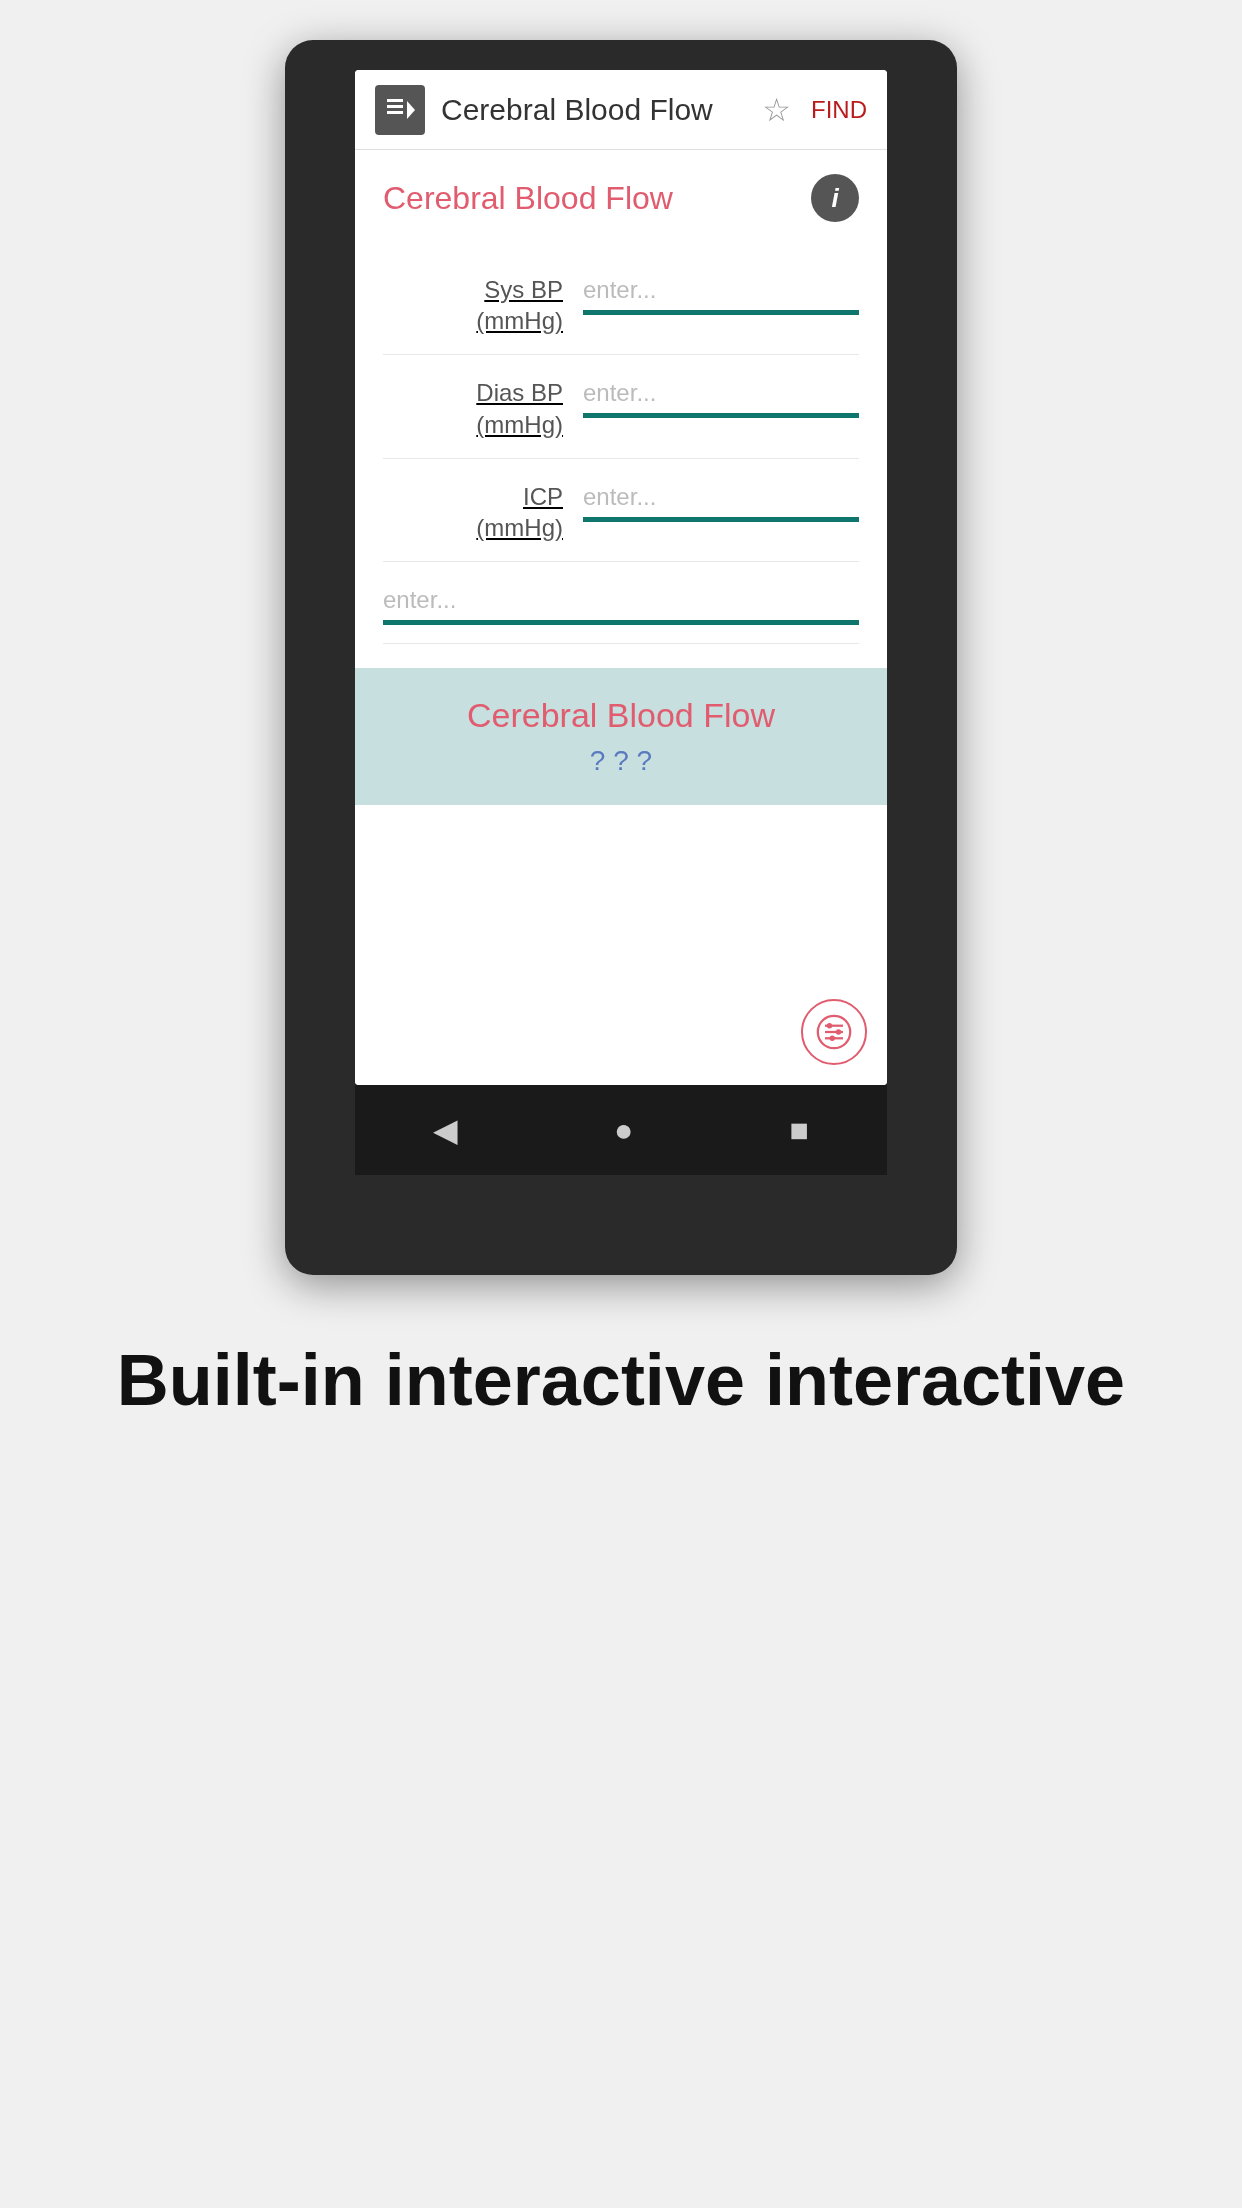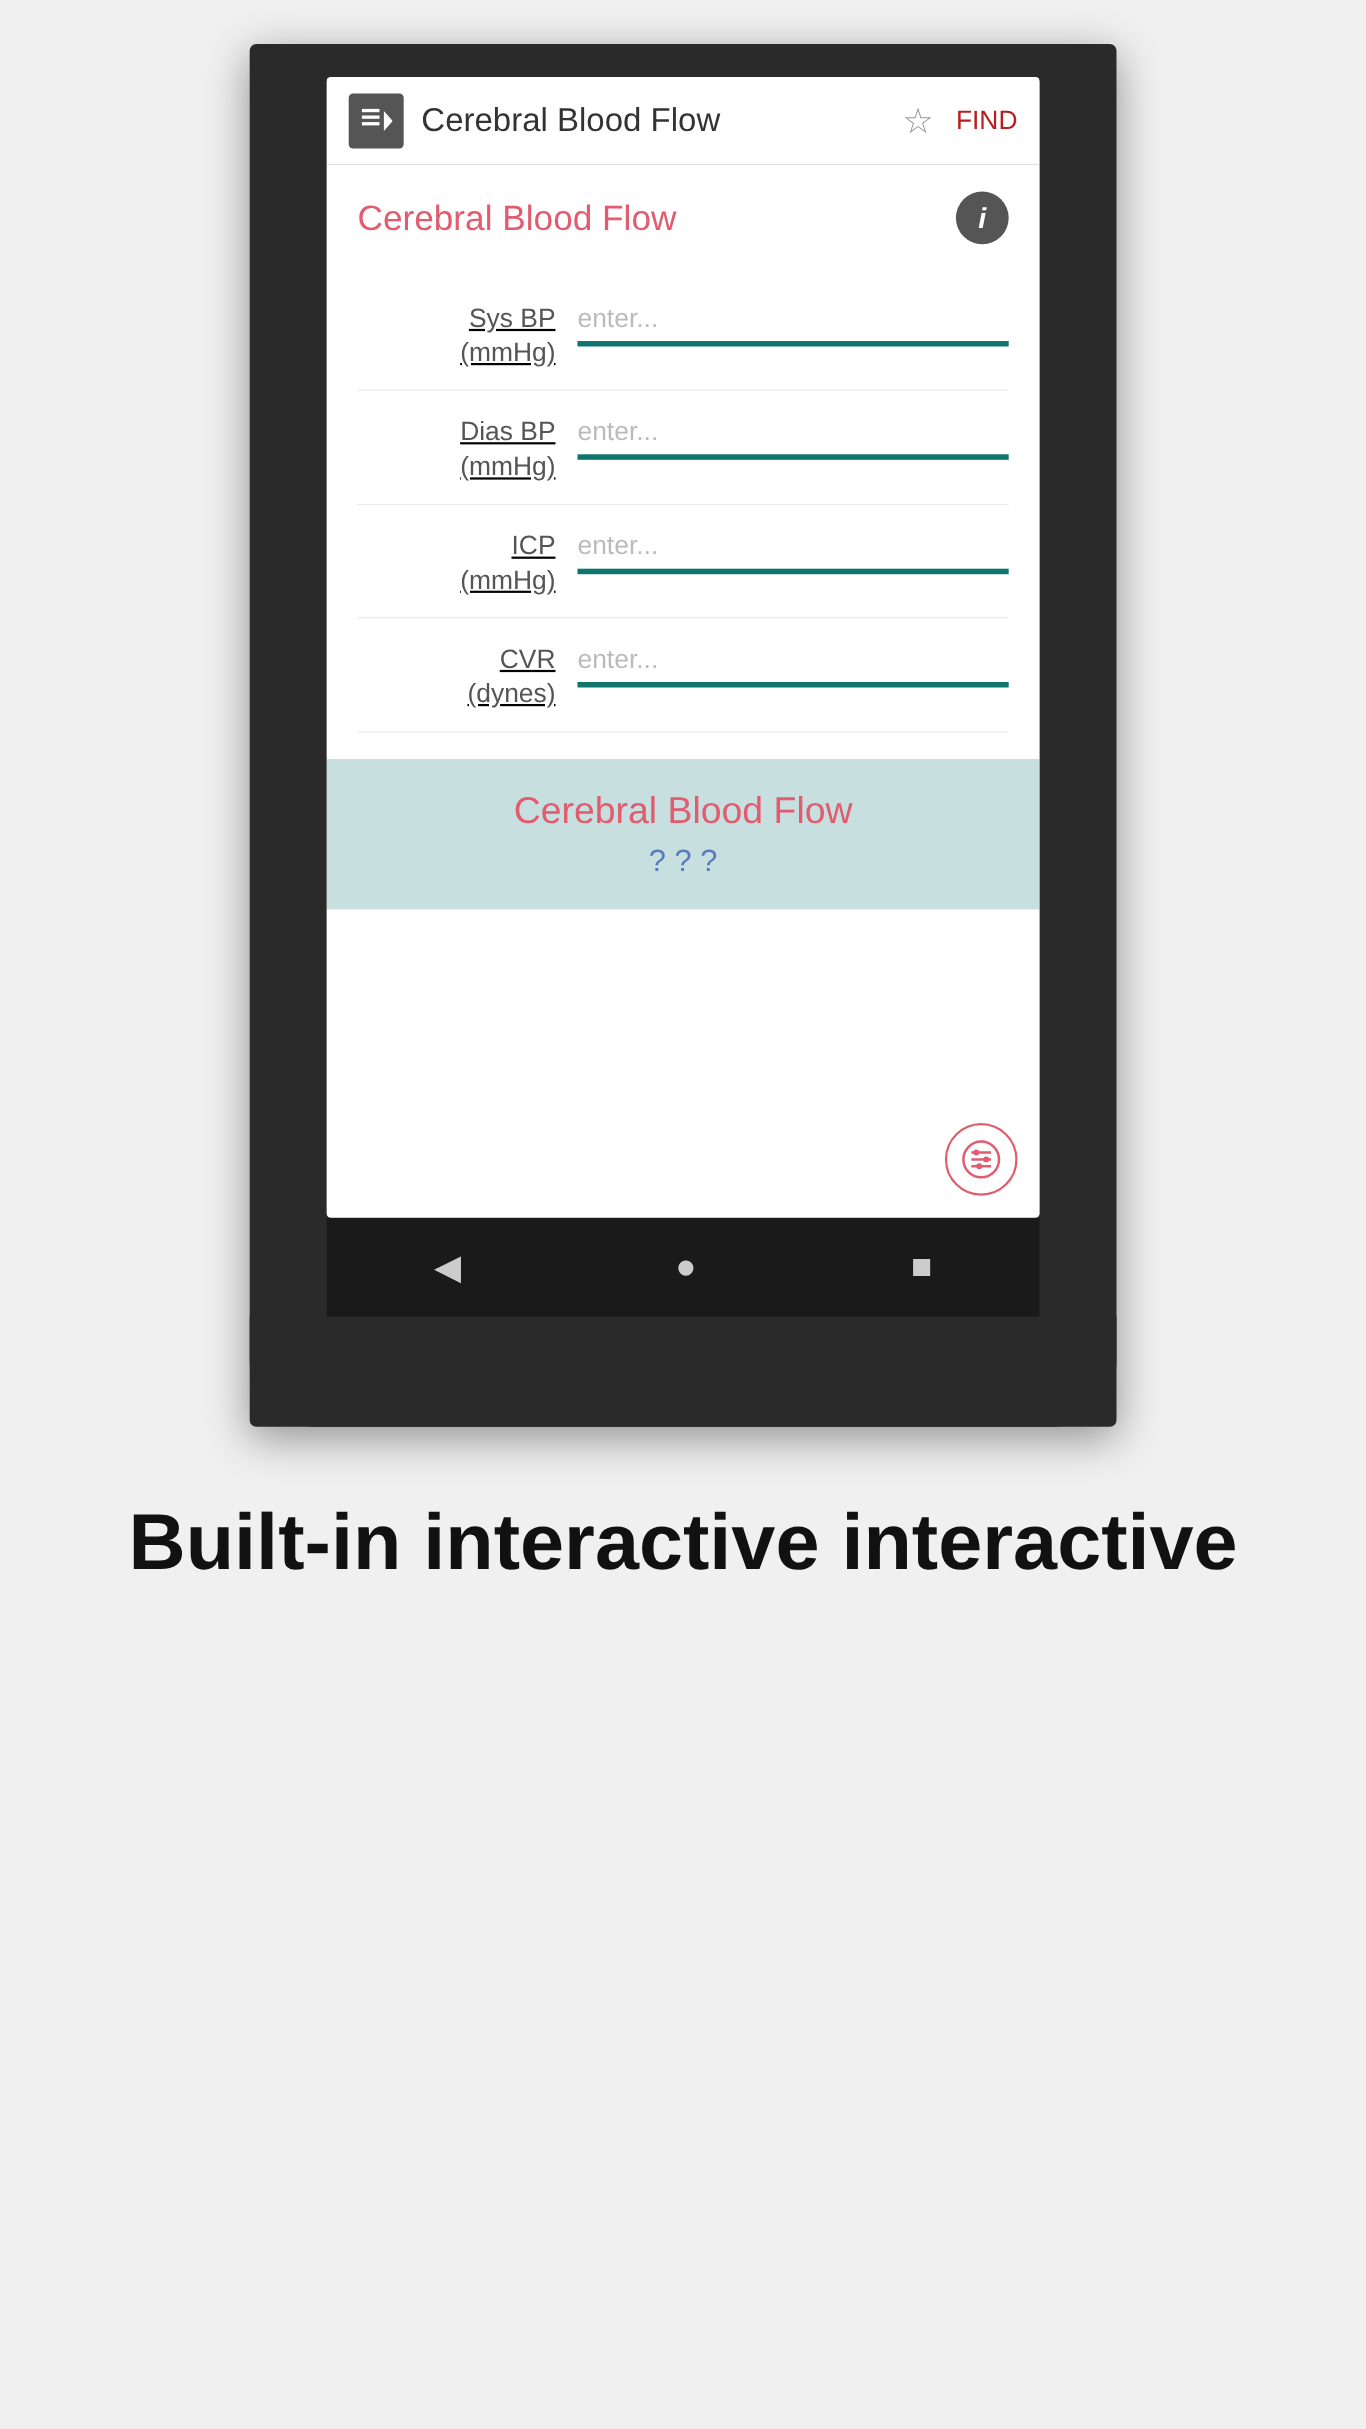--- a/index.html
+++ b/index.html
@@ -10,25 +10,25 @@
       min-height: 2208px;
       background: #f0f0f0;
       font-family: 'Helvetica Neue', Arial, sans-serif;
       display: flex;
       flex-direction: column;
       align-items: center;
     }
 
     
     .phone-shell {
-      width: 788px;
+      width: 672px;
       margin: 0 auto;
       position: relative;
       background: #2a2a2a;
-      border-radius: 6px;
+      border-radius: 28px;
       padding: 30px 0 0 0;
       margin-top: 40px;
       box-shadow: 0 10px 40px rgba(0,0,0,0.4);
     }
 
     .phone-inner {
       background: #fff;
       margin: 0 70px;
       border-radius: 4px;
       overflow: hidden;
@@ -278,21 +278,20 @@
       </div>
 
       <div class="input-row">
         <div class="input-label">ICP<br>(mmHg)</div>
         <div class="input-field-wrap">
           <input class="input-field" type="text" placeholder="enter..." style="">
         </div>
       </div>
 
       <div class="input-row">
-        <div class="input-label">CVR<br>(dynes)</div>
         <div class="input-field-wrap">
           <input class="input-field" type="text" placeholder="enter..." style="">
         </div>
       </div>
 
     </div>
 
     <div class="result-block">
       <div class="result-title">Cerebral Blood Flow</div>
       <div class="result-value">? ? ?</div>

